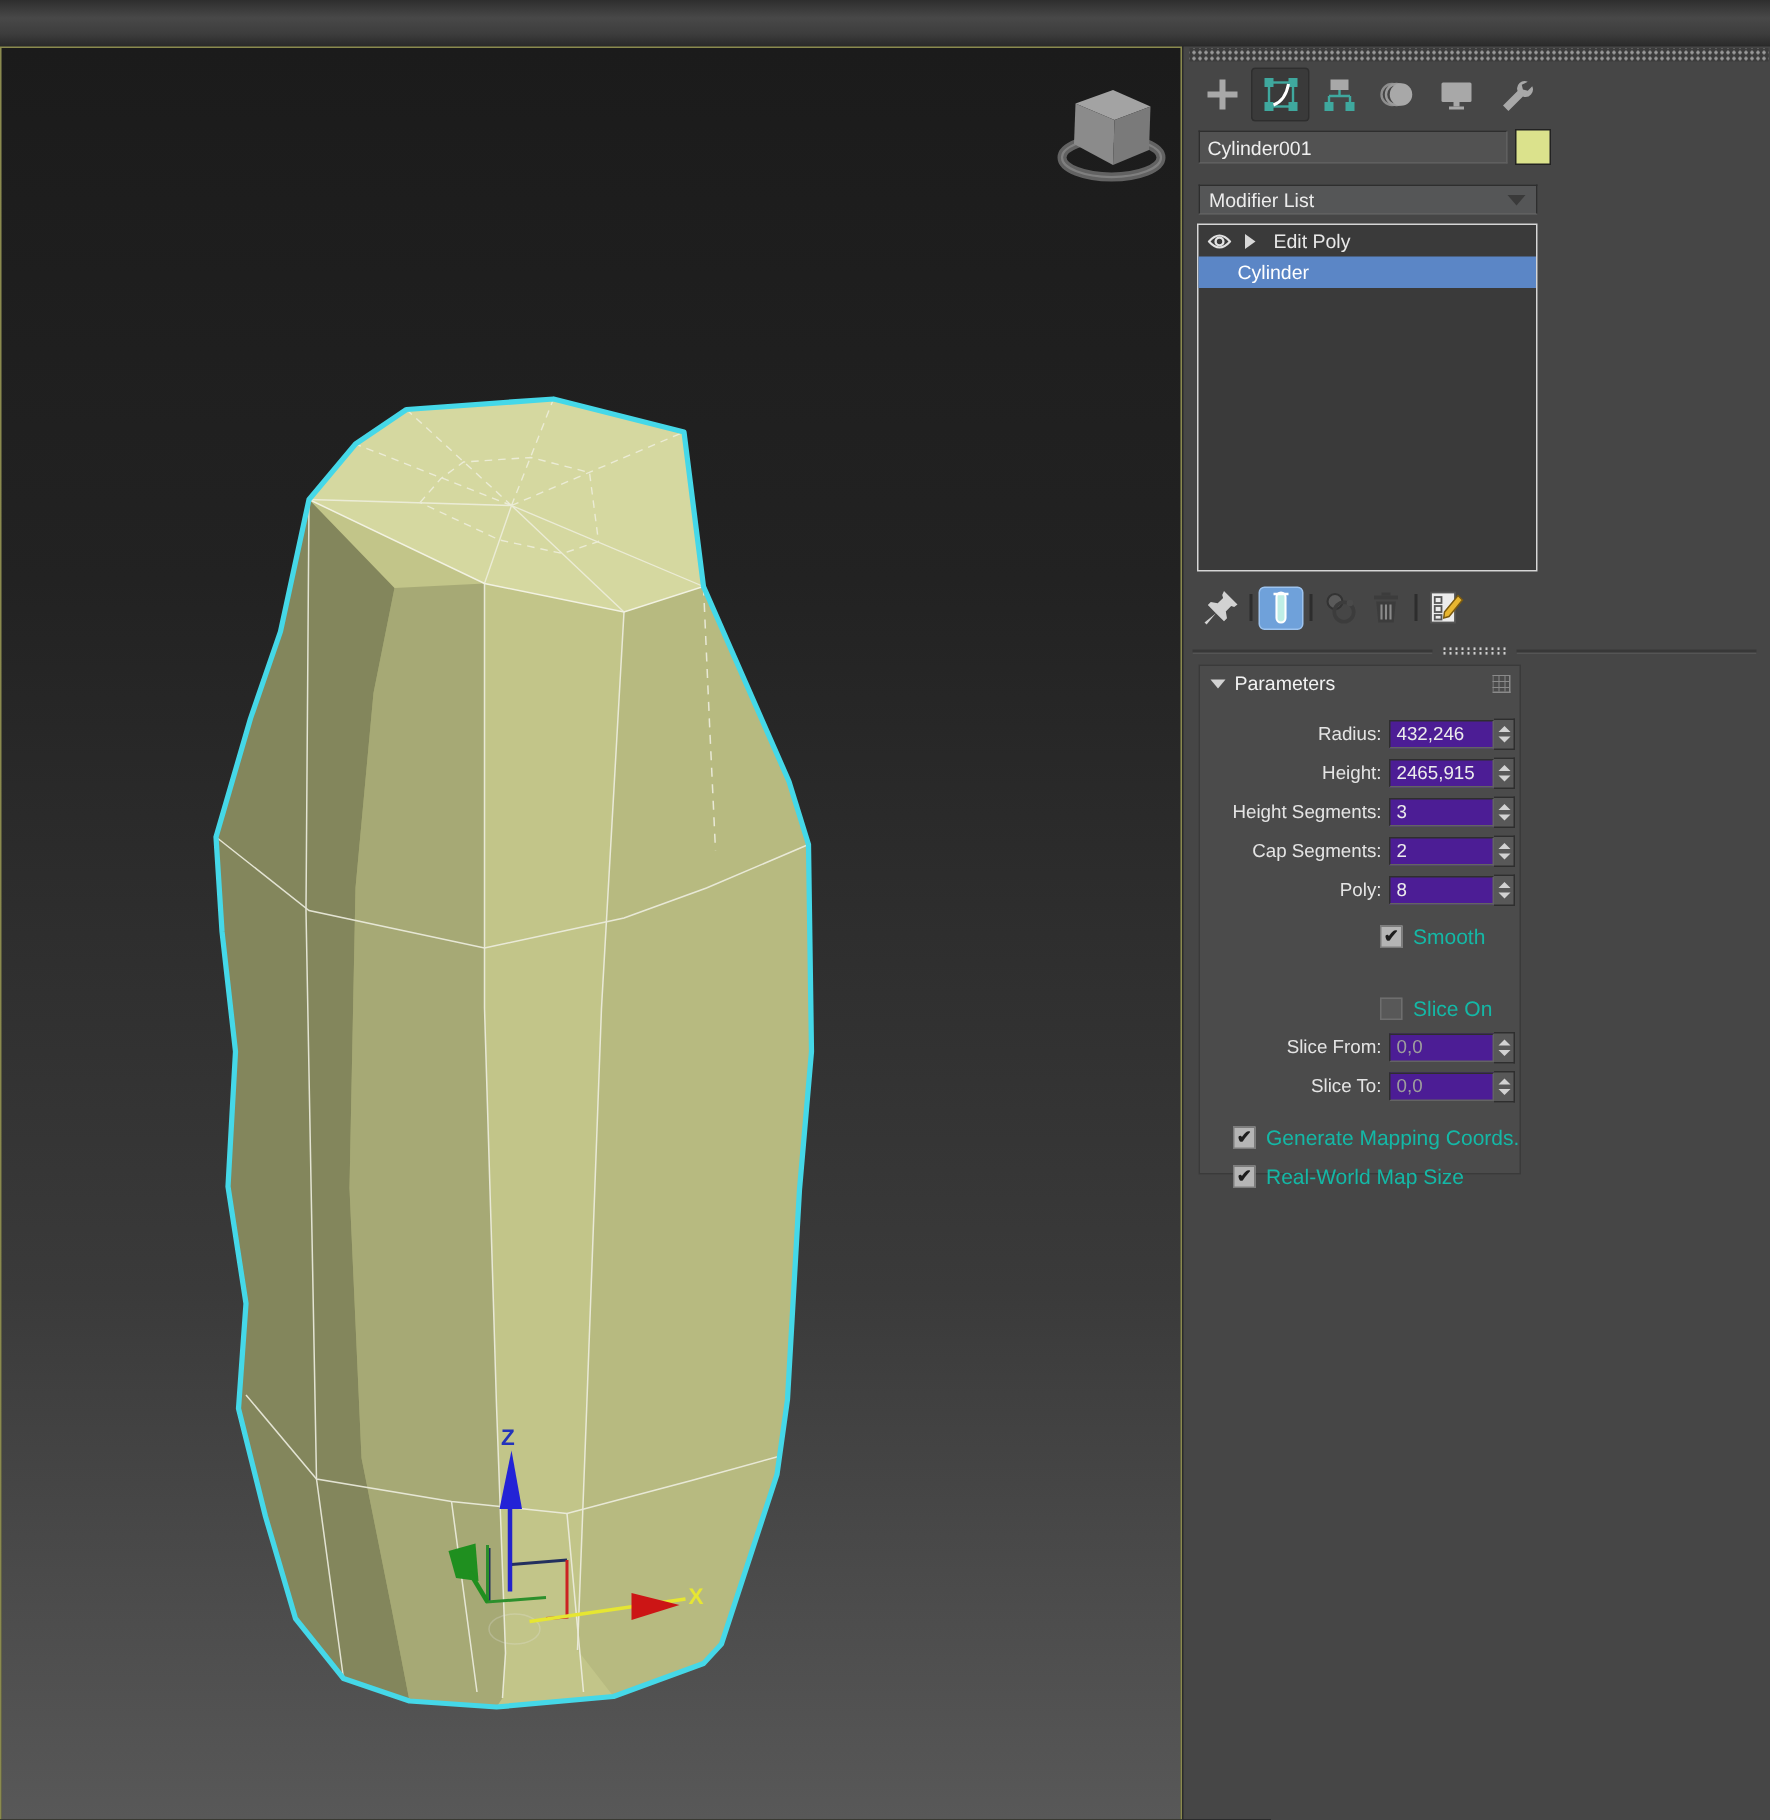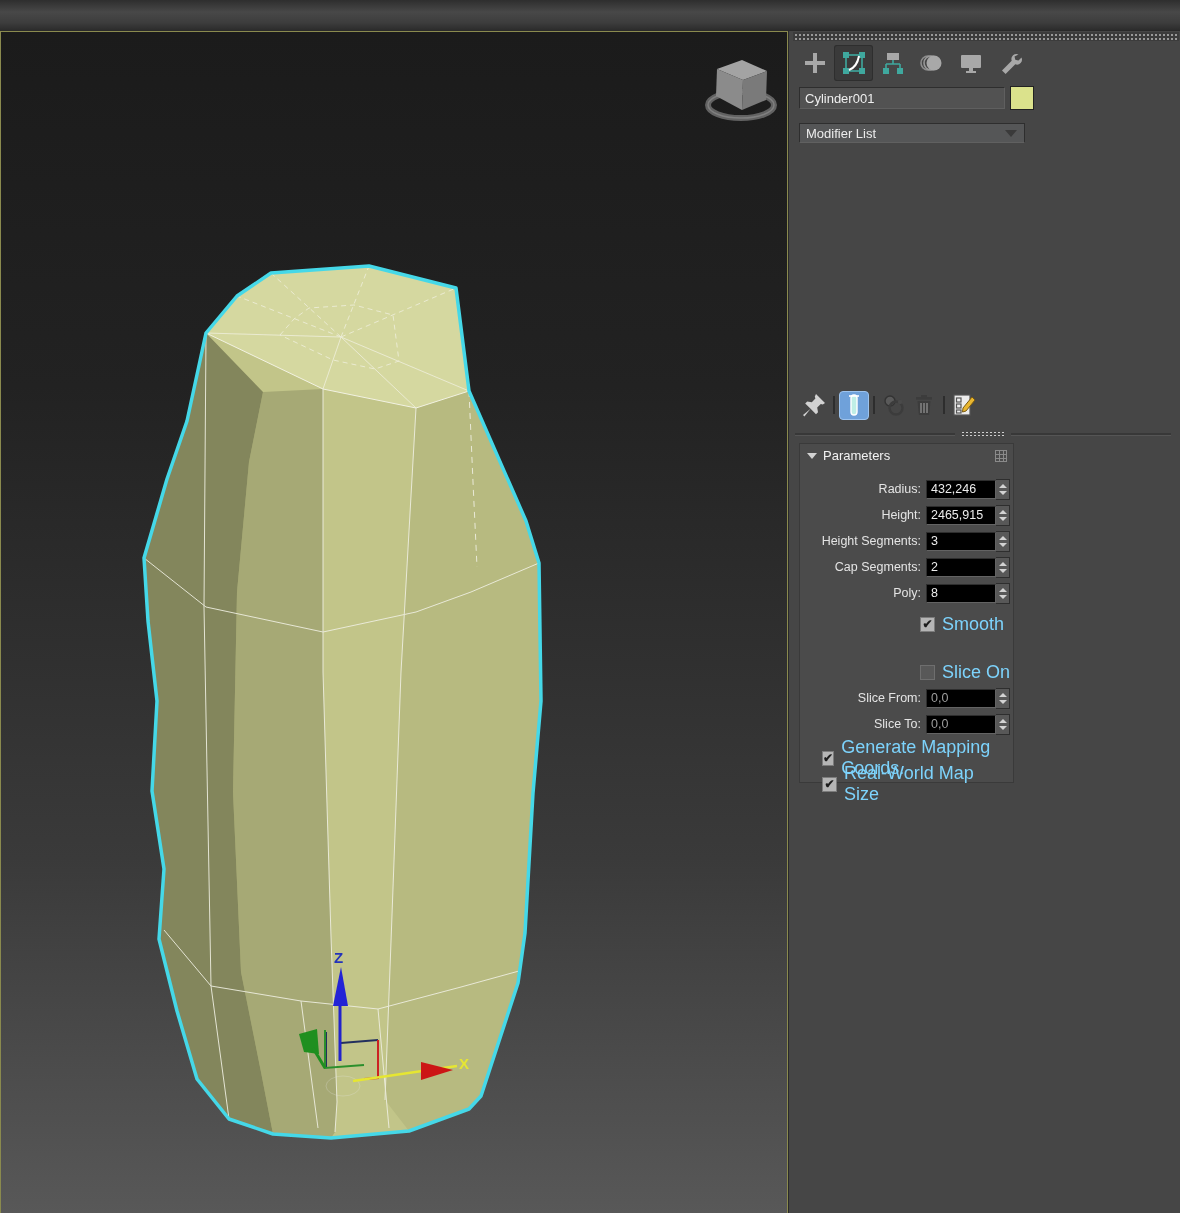--- a/index.html
+++ b/index.html
@@ -53,34 +53,34 @@
     border:1px solid #3a3a3a;box-sizing:border-box;}
   .ro-head{height:23px;display:flex;align-items:center;color:#f2f2f2;font-size:13px;font-weight:normal;}
   .ro-head .tri{margin-left:7px;width:0;height:0;border-left:5px solid transparent;
     border-right:5px solid transparent;border-top:6px solid #d2d2d2;}
   .ro-head .title{margin-left:6px;}
   .ro-head .grid{margin-left:auto;margin-right:6px;width:11px;height:11px;
     background-image:linear-gradient(#9a9a9a 1px,transparent 1px),linear-gradient(90deg,#9a9a9a 1px,transparent 1px);
     background-size:4px 4px;border-right:1px solid #9a9a9a;border-bottom:1px solid #9a9a9a;opacity:.8;}
   .prow{display:flex;align-items:center;height:26px;}
   .prow .plbl{flex:1;text-align:right;color:#e4e4e4;font-size:12.5px;padding-right:5px;}
-  .pfield{width:64px;height:17px;background:#000000;border:1px solid #2e2e2e;
+  .pfield{width:64px;height:17px;background:#4c1d95;border:1px solid #2e2e2e;
     border-bottom-color:#636363;border-right-color:#636363;color:#ececec;font-size:12.5px;
     display:flex;align-items:center;padding-left:4px;}
   .pfield.disabled{color:#9d9d9d;}
   .spinner{width:13px;height:19px;background:#585858;border:1px solid #2e2e2e;border-left:none;
     display:flex;flex-direction:column;align-items:center;justify-content:center;gap:3px;margin-right:3px;}
   .spinner i{width:0;height:0;border-left:4px solid transparent;border-right:4px solid transparent;}
   .spinner .up{border-bottom:4px solid #d2d2d2;}
   .spinner .dn{border-top:4px solid #d2d2d2;}
   .cbrow{display:flex;align-items:center;height:26px;}
   .cb{width:13px;height:13px;background:#b5b5b5;border:1px solid #7c7c7c;color:#1d1d1d;
     font-size:12px;line-height:13px;text-align:center;font-weight:bold;}
   .cb.empty{background:#585858;border:1px solid #6e6e6e;}
-  .cblbl{color:#7dd3fc;font-size:18px;margin-left:7px;}
+  .cblbl{color:#14b8a6;font-size:14px;margin-left:7px;}
 </style>
 </head>
 <body>
 
 <div class="app">
   <div class="topbar"></div>
 
   <div class="viewport">
     <svg width="786" height="1181" viewBox="0 0 786 1181">
 
@@ -189,20 +189,35 @@
     <div class="name-row">
       <input class="namefield" readonly="" value="Cylinder001" style="">
       <div class="swatch" style="background: rgb(219, 226, 140);"></div>
     </div>
 
     <div class="modlist">
       <span>Modifier List</span>
       <span class="tri"></span>
     </div>
 
+    <div class="stack">
+      <div class="stackrow">
+        <span class="eye">
+          <svg width="16" height="12" viewBox="0 0 16 12">
+            <path d="M1 6 Q8 -2 15 6 Q8 14 1 6 Z" fill="none" stroke="#e2e2e2" stroke-width="1.4"></path>
+            <circle cx="8" cy="6" r="2.6" fill="none" stroke="#e2e2e2" stroke-width="1.6"></circle>
+          </svg>
+        </span>
+        <span class="arrow"></span>
+        <span class="lbl">Edit Poly</span>
+      </div>
+      <div class="stackrow selected">
+        <span class="lbl">Cylinder</span>
+      </div>
+    </div>
 
     <div class="tools">
       <div class="toolbtn">
         <svg width="26" height="26" viewBox="0 0 26 26">
           <path d="M15 2l9 9-2.2 1.6-2-0.6-3.6 3.6 0.8 4.6-2 2-5.4-5.4-6.2 7.6-1.4-1.4 7.6-6.2-5.4-5.4 2-2 4.6 0.8 3.6-3.6-0.6-2z" fill="#d2d2d2"></path>
         </svg>
       </div>
       <div class="tsep"></div>
       <div class="toolbtn bluebtn">
         <svg width="22" height="24" viewBox="0 0 22 24">

